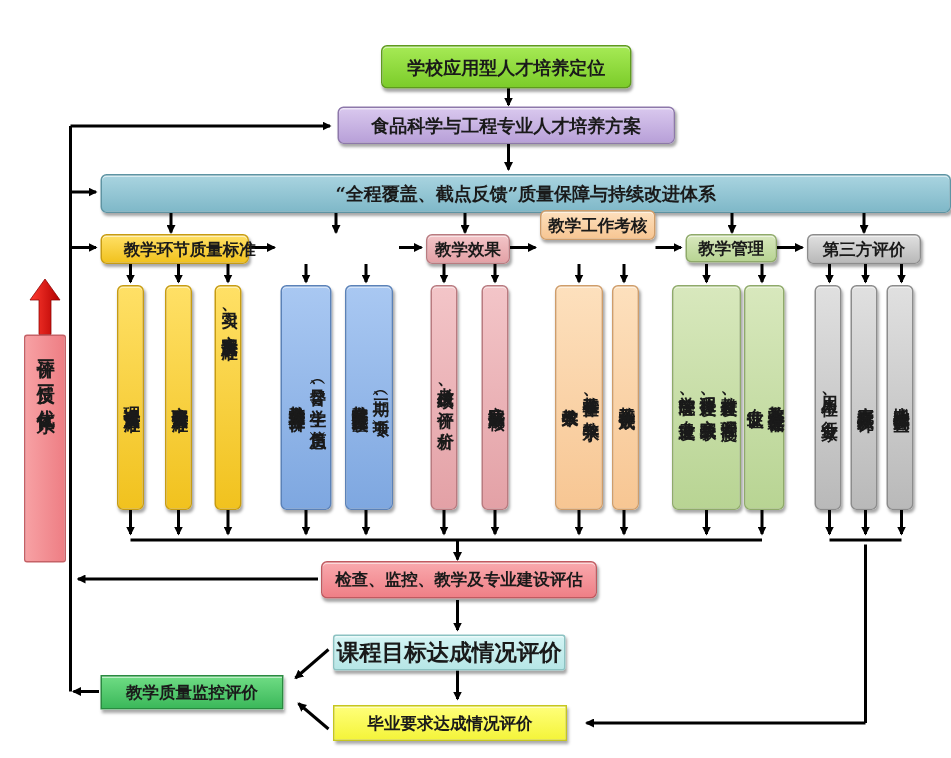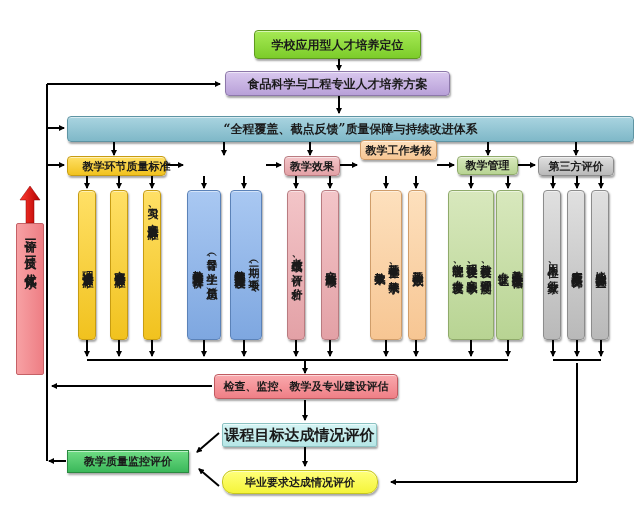--- a/index.html
+++ b/index.html
@@ -17,21 +17,21 @@
   .teal { background:linear-gradient(#a9d4e0,#7fb8c8); border:1px solid #5e94a3; font-size:12px; }
   .yellow { background:linear-gradient(#ffe066,#f1c21e); border:1px solid #c79c12; }
   .blue { background:linear-gradient(#a9c8f2,#7ea7e0); border:1px solid #5b82b8; }
   .pink { background:linear-gradient(#f3c5c8,#e3a1a6); border:1px solid #b97b80; }
   .peach { background:linear-gradient(#fde0bd,#f7c693); border:1px solid #cf9d6a; }
   .lgreen { background:linear-gradient(#d8e8bd,#b8d493); border:1px solid #8faa6a; }
   .gray { background:linear-gradient(#e0e0e0,#b9b9b9); border:1px solid #8c8c8c; }
   .hdr { font-size:11px; }
   .red-analysis { background:linear-gradient(#f9a9ad,#ef7f86); border:1px solid #c05a60; font-size:11px; }
   .cyan { background:linear-gradient(#d4f4f4,#b6e6e6); border:1px solid #8cc2c2; font-size:15px; border-radius:2px; }
-  .yel2 { background:linear-gradient(#ffff7a,#f4f43a); border:1px solid #c6c61f; font-size:11px; border-radius:11px; }
+  .yel2 { background:linear-gradient(#ffff7a,#f4f43a); border:1px solid #c6c61f; font-size:11px; border-radius:0; }
   .dgreen { background:linear-gradient(#6fdc84,#3bb85a); border:1px solid #2a8a40; font-size:11px; border-radius:0; }
   .feedback { position:absolute; left:16px; top:223px; width:28px; height:152px; box-sizing:border-box;
     background:linear-gradient(90deg,#f7a1a4,#ee7e84); border:1px solid #c56166; border-radius:2px;
     display:flex; justify-content:center; padding-top:6px; }
   .feedback span { writing-mode:vertical-rl; text-orientation:upright; font-size:12px; font-weight:bold; letter-spacing:1px; }
   svg.lines { position:absolute; left:0; top:0; width:634px; height:505px; pointer-events:none; }
 </style>
 </head>
 <body>
 

